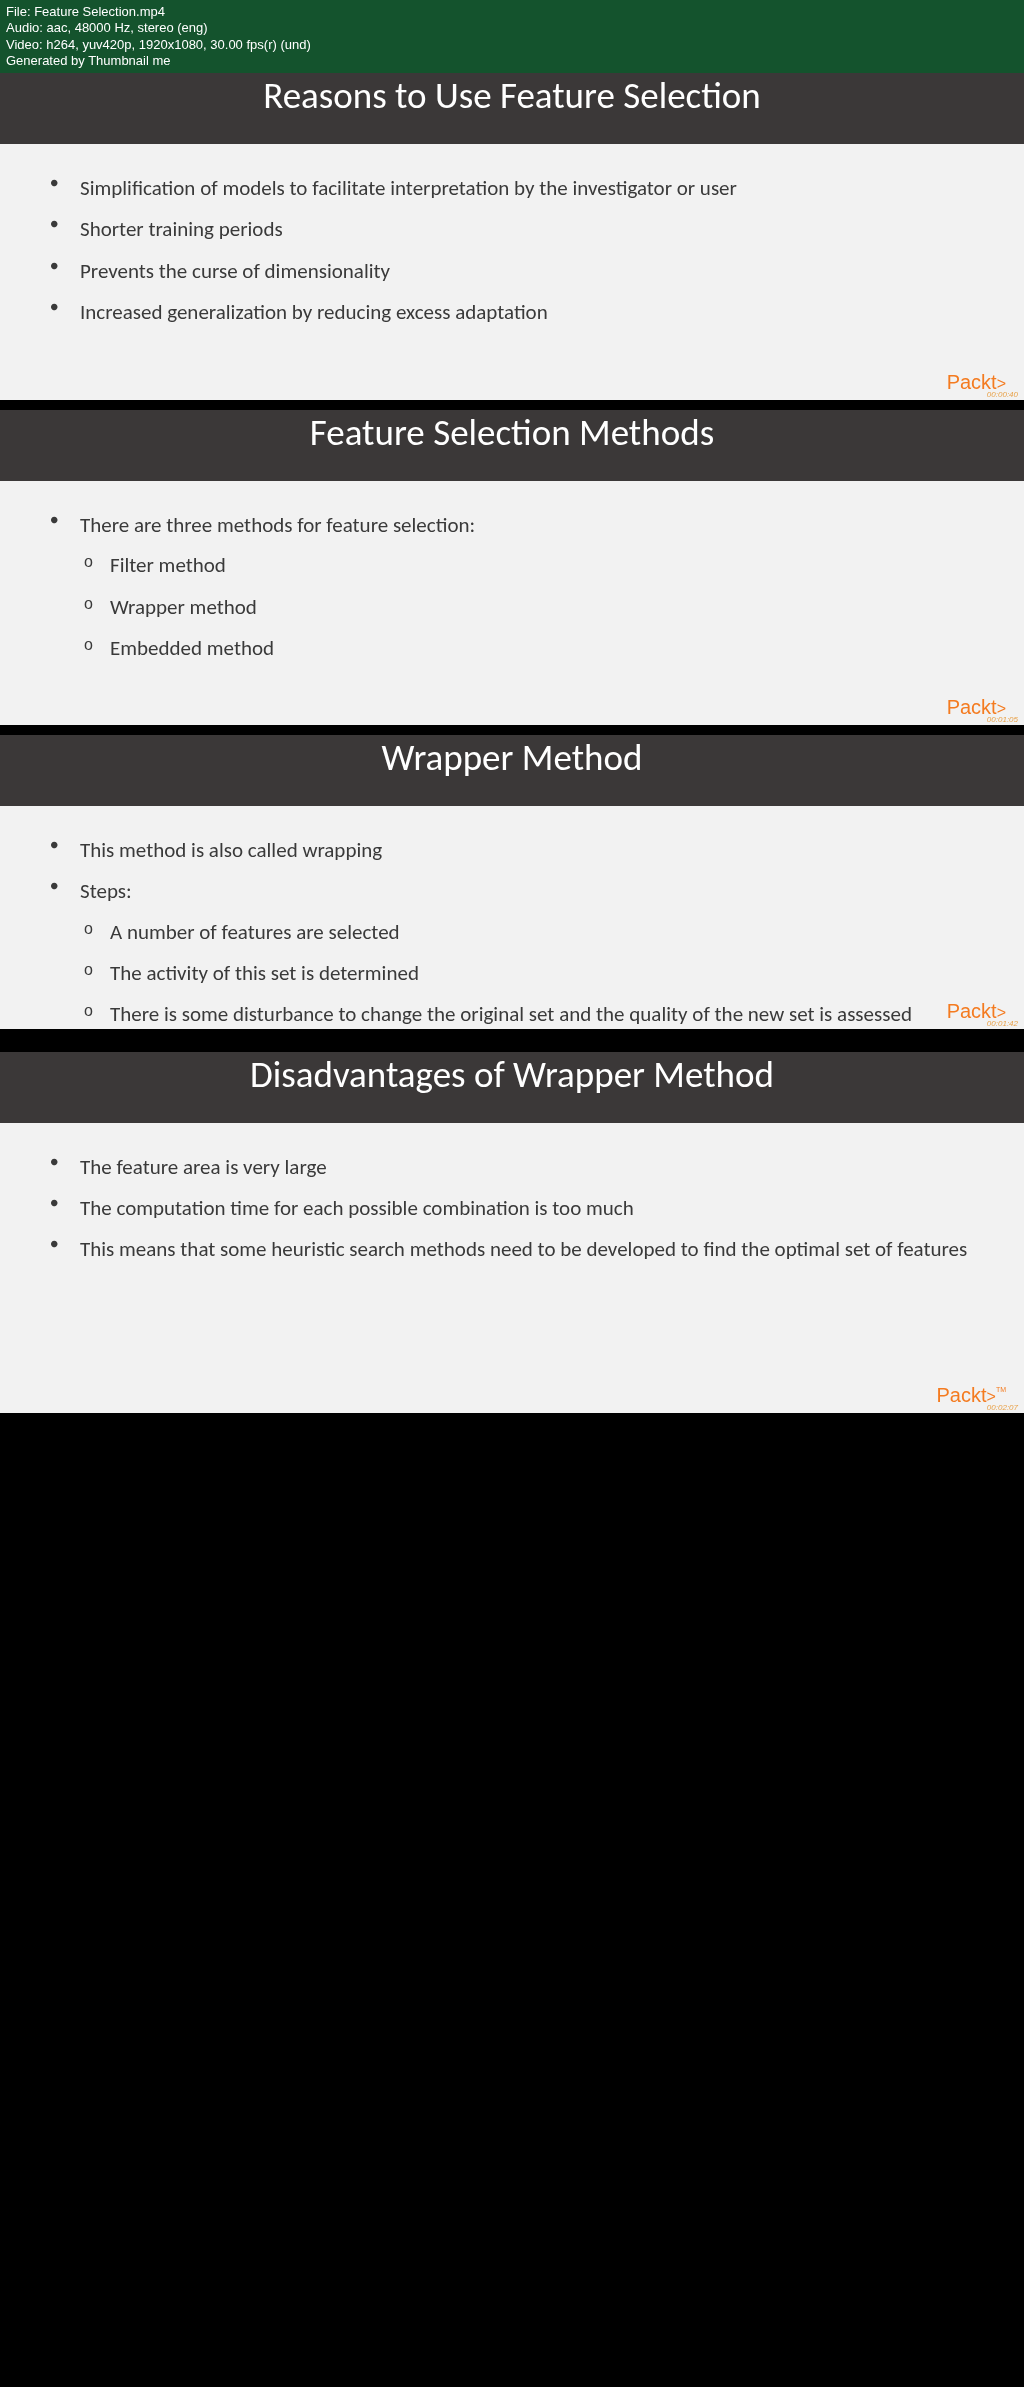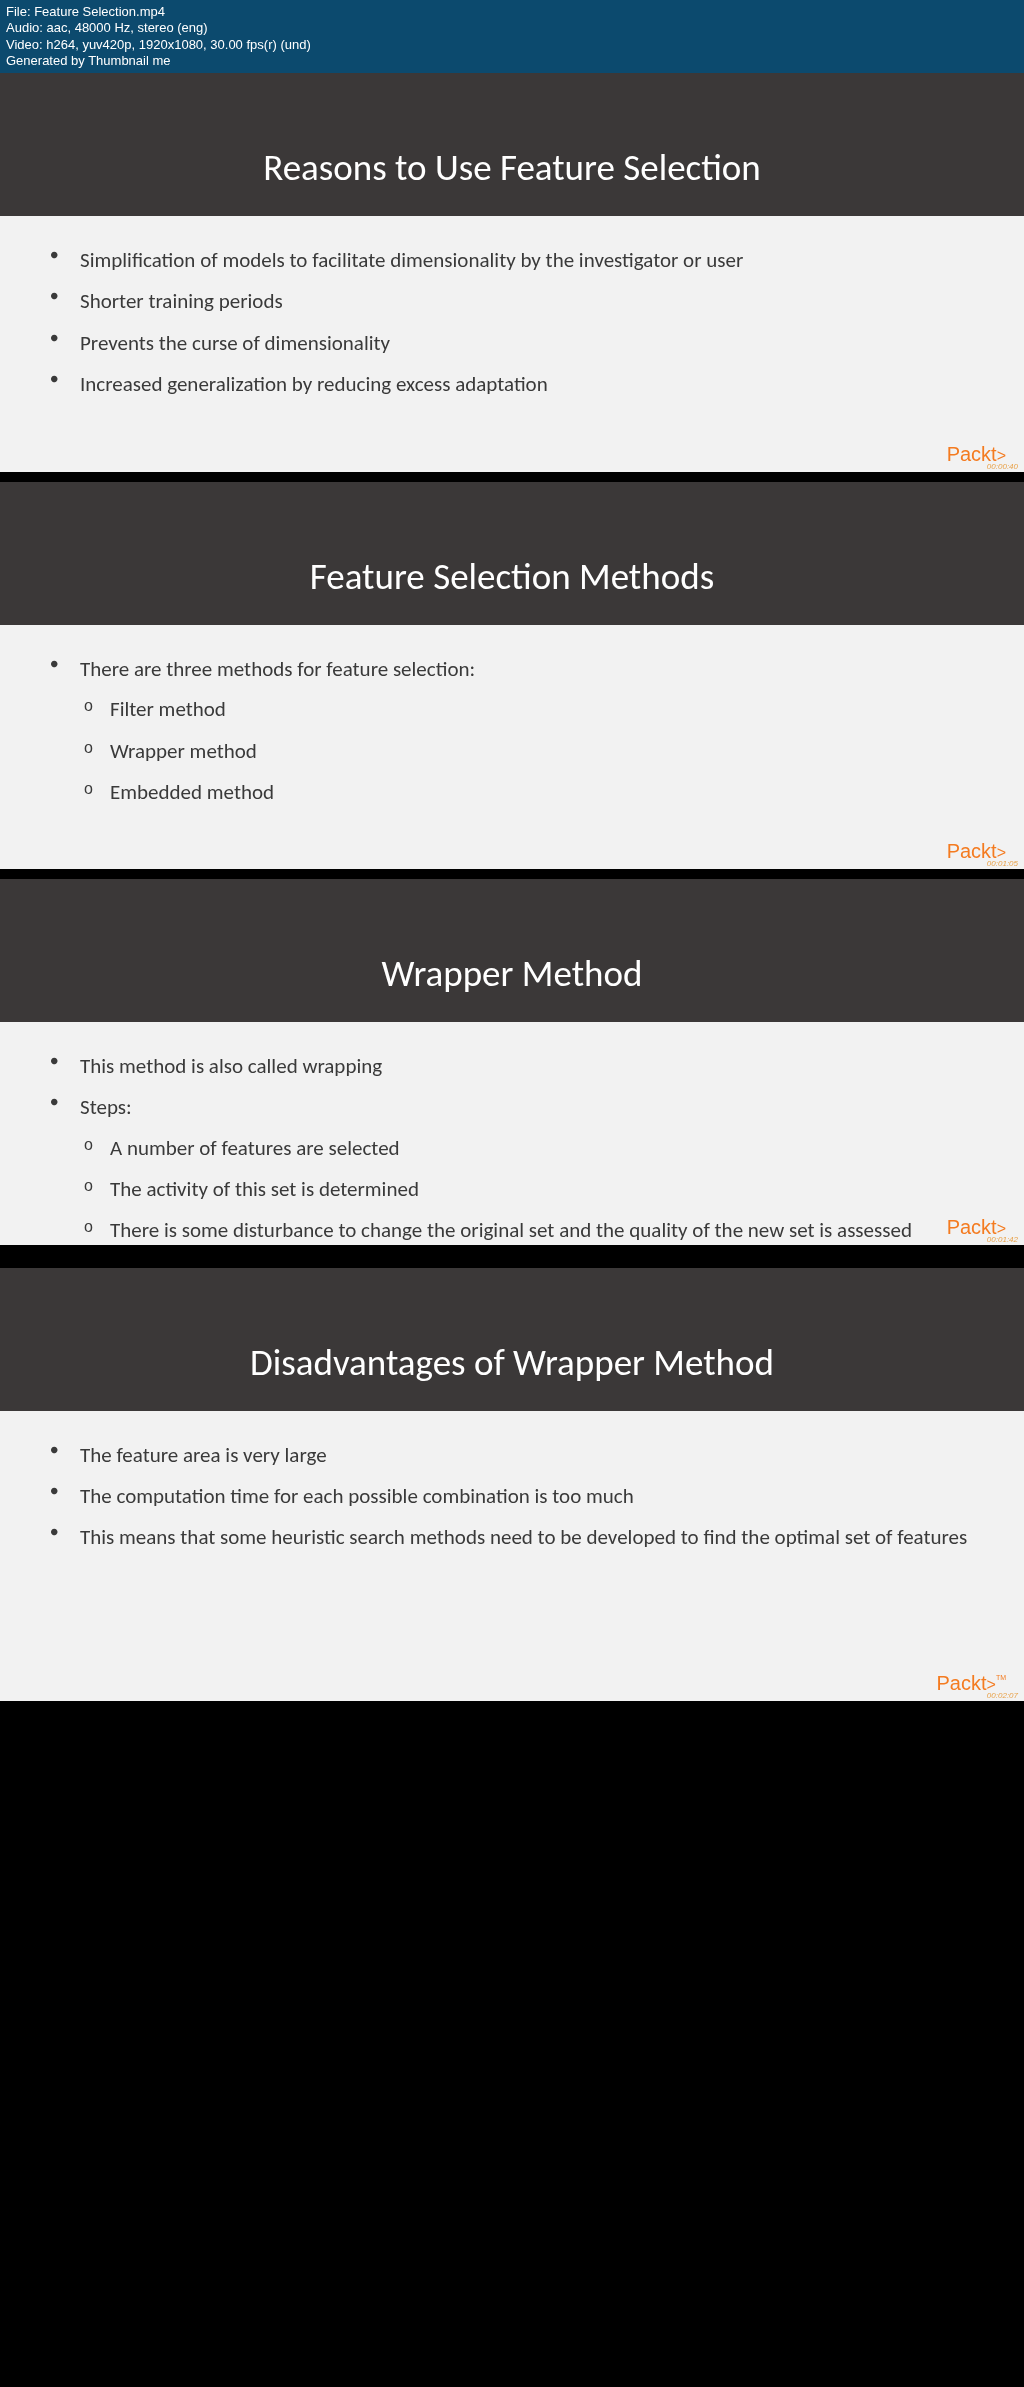--- a/index.html
+++ b/index.html
@@ -2,39 +2,38 @@
 <html><head>
 <meta charset="utf-8">
 <style>
   * { margin: 0; padding: 0; box-sizing: border-box; }
   body {
     width: 1024px;
     font-family: 'Segoe UI', Calibri, Arial, sans-serif;
     background: #000;
   }
   .meta-block {
-    background: #0c4a6e;
+    background: #14532d;
     color: #fff;
     font-family: 'Segoe UI', Arial, sans-serif;
     font-size: 13px;
     padding: 4px 6px 4px 6px;
     line-height: 1.25;
   }
   .slide {
     width: 1024px;
     position: relative;
     background: #f2f2f2;
   }
   .slide-title-bar {
     background: #3b3838;
     color: #fff;
     text-align: center;
     font-size: 37px;
     font-weight: 400;
-    padding-top: 72px;
     padding-bottom: 26px;
     width: 100%;
   }
   .slide-gap-top {
     height: 10px;
     background: #000;
   }
   .slide-body {
     background: #f2f2f2;
     padding: 30px 50px 0 50px;
@@ -119,21 +118,21 @@
   <div>File: Feature Selection.mp4</div>
   <div>Audio: aac, 48000 Hz, stereo (eng)</div>
   <div>Video: h264, yuv420p, 1920x1080, 30.00 fps(r) (und)</div>
   <div>Generated by Thumbnail me</div>
 </div>
 
 <div class="slide slide1">
   <div class="slide-title-bar">Reasons to Use Feature Selection</div>
   <div class="slide-body">
     <ul class="level1">
-      <li>Simplification of models to facilitate dimensionality by the investigator or user</li>
+      <li>Simplification of models to facilitate interpretation by the investigator or user</li>
       <li>Shorter training periods</li>
       <li>Prevents the curse of dimensionality</li>
       <li>Increased generalization by reducing excess adaptation</li>
     </ul>
   </div>
   <div class="watermark"><span>Packt</span><span class="gt">&gt;</span></div>
   <div class="timestamp">00:00:40</div>
 </div>
 
 <div class="slide slide2">

